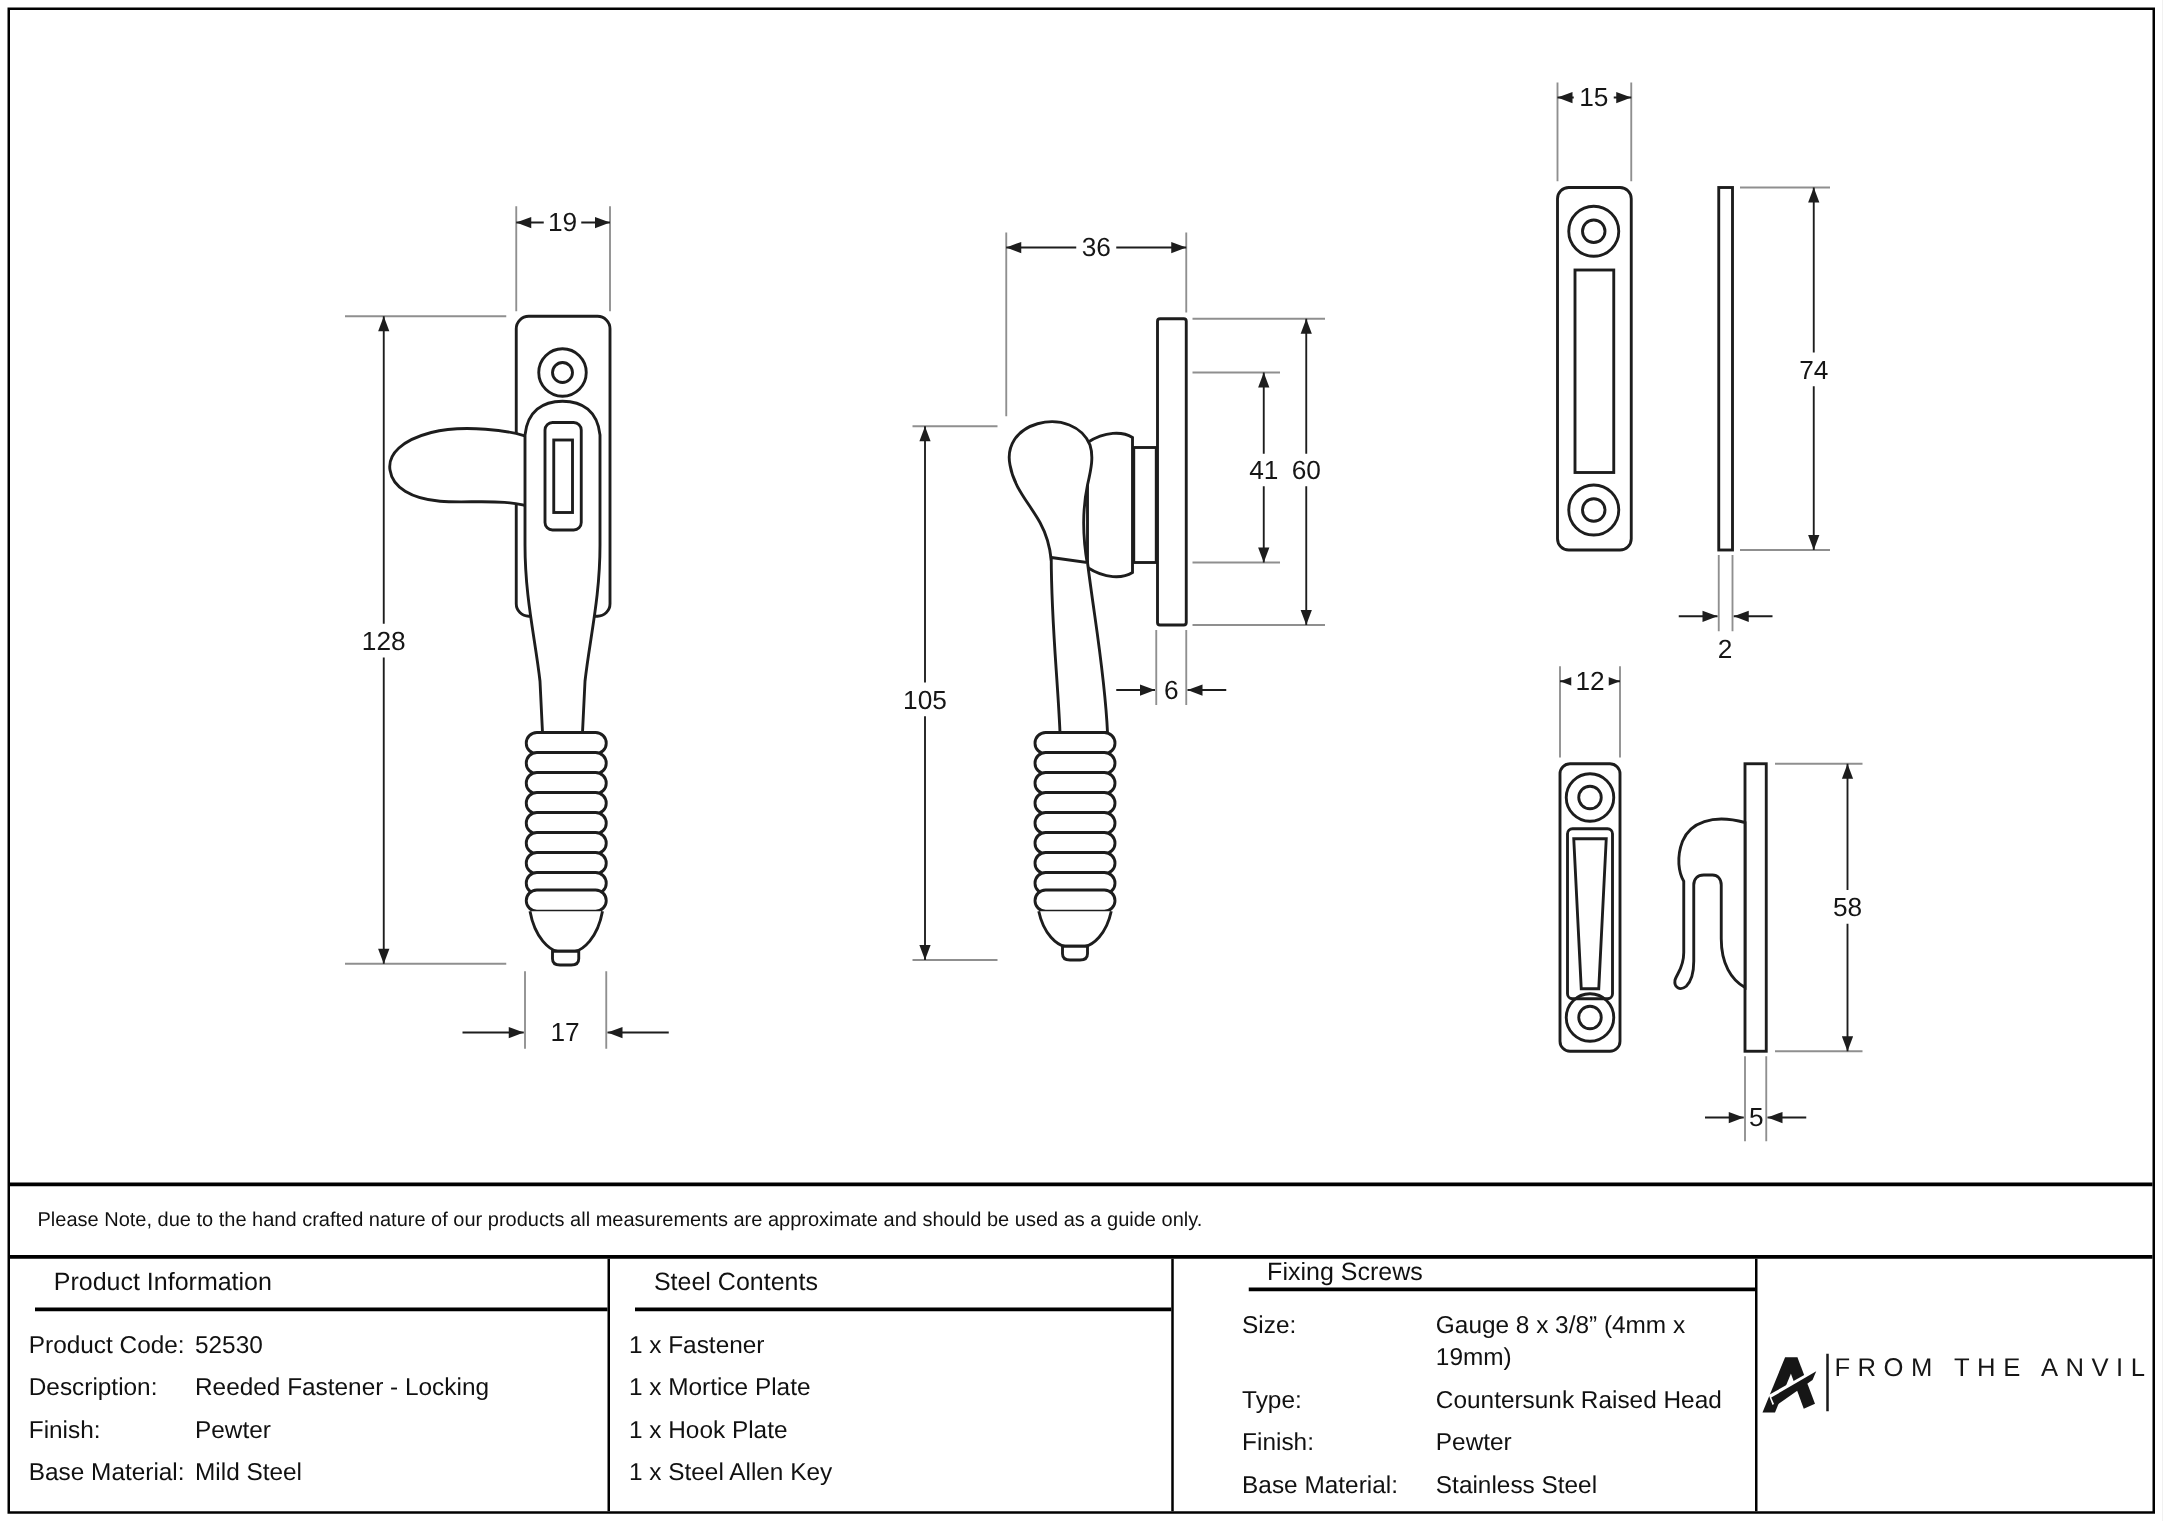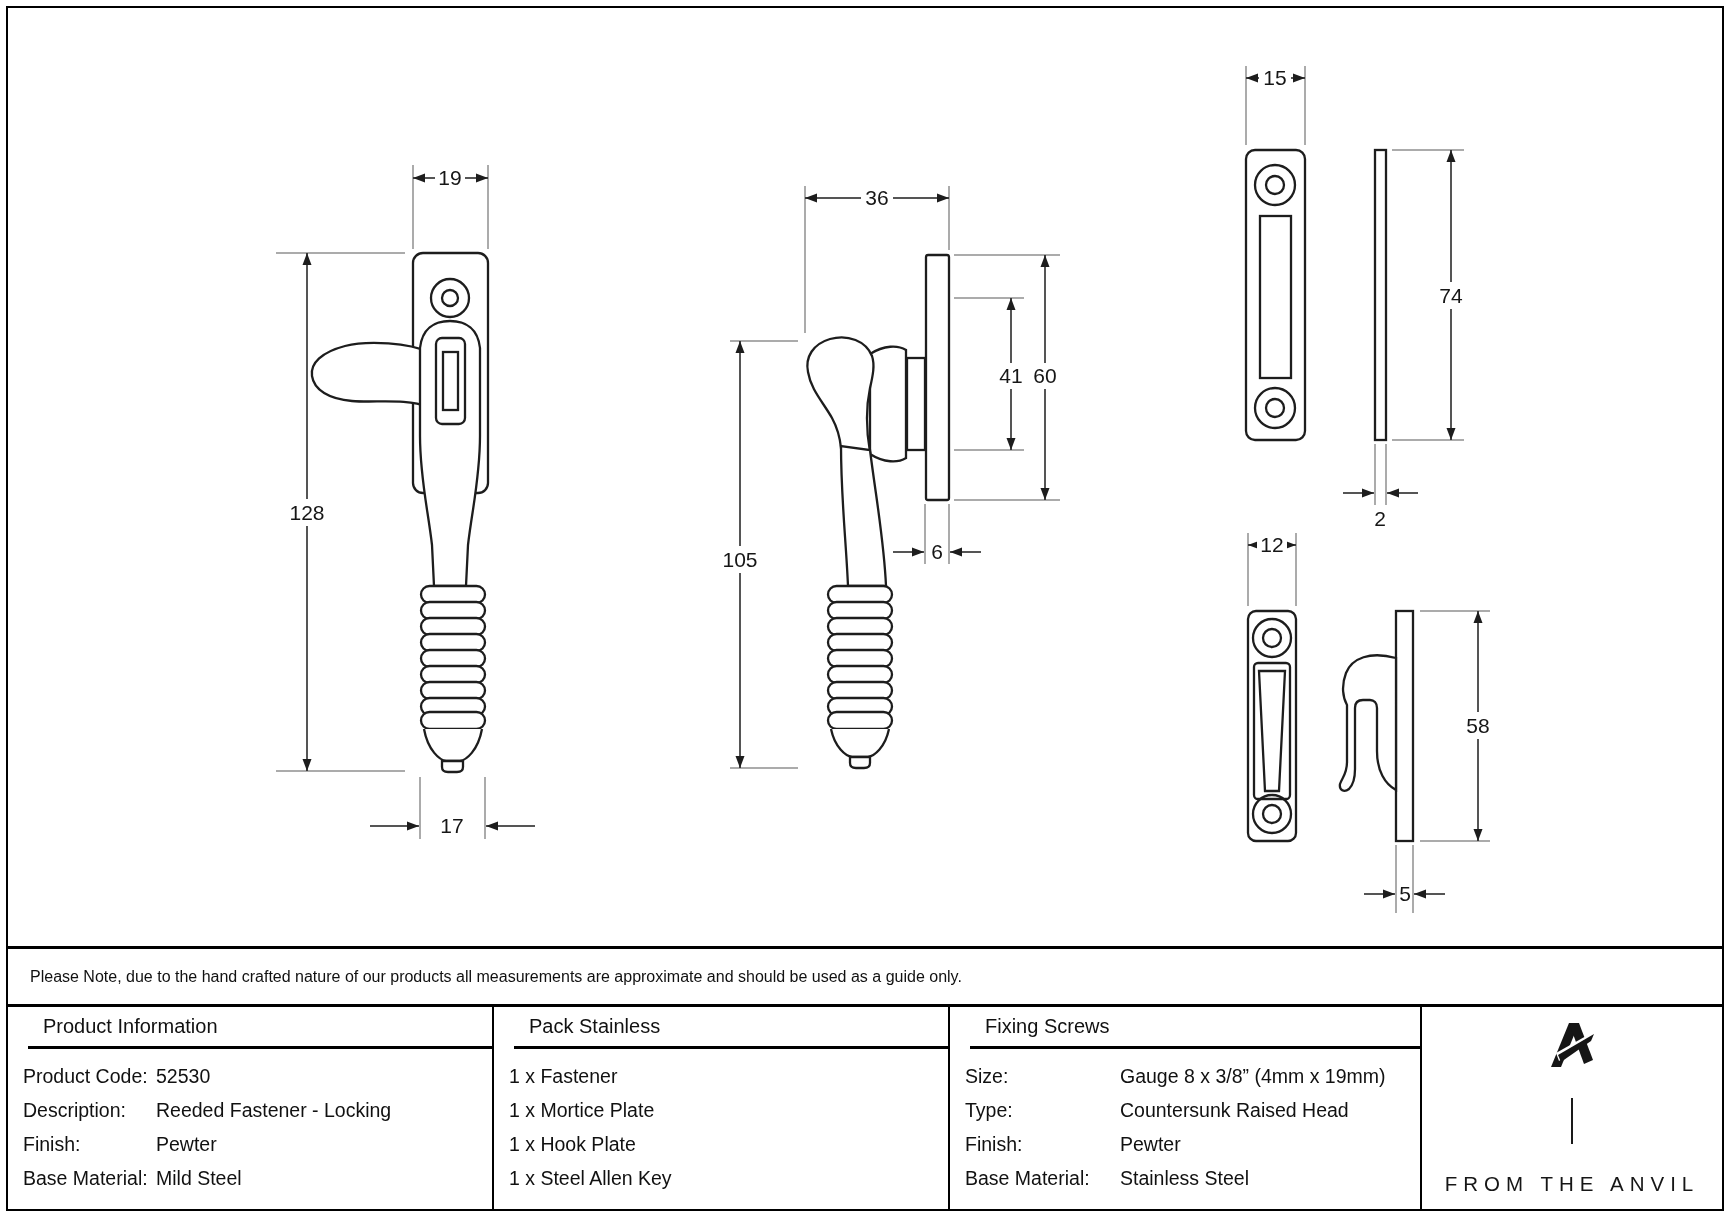--- a/index.html
+++ b/index.html
@@ -7,30 +7,30 @@
         font-family:"Liberation Sans", sans-serif;color:#111;overflow:hidden;}
   .frame{position:absolute;left:6px;top:6px;right:6px;bottom:6px;border:2.5px solid #000;box-sizing:border-box;}
   .drawing-area{position:absolute;left:8px;top:8px;width:1714px;height:938px;}
   .note-row{position:absolute;left:8px;top:946px;width:1714px;height:58px;box-sizing:border-box;
             border-top:3px solid #000;display:flex;align-items:center;padding-left:22px;font-size:16px;}
   .spec-table{position:absolute;left:8px;top:1004px;width:1714px;height:205px;box-sizing:border-box;
               border-top:3px solid #000;display:flex;}
   .col{box-sizing:border-box;display:flex;flex-direction:column;}
   .col-product{width:486px;border-right:2.5px solid #000;}
   .col-pack{width:456px;border-right:2.5px solid #000;}
-  .col-screws{width:472px;border-right:2.5px solid #000;}
+  .col-screws{width:472px;border-right:2.5px solid #000;padding-left:40px;}
   .col-logo{flex:1;display:flex;align-items:center;justify-content:center;}
   .col-header{height:42px;box-sizing:border-box;border-bottom:3px solid #000;display:flex;align-items:center;
               padding-left:15px;font-size:20px;margin-left:20px;}
   .col-body{flex:1;padding:14px 10px 8px 15px;font-size:19.5px;}
   .kv{display:flex;margin-bottom:8px;line-height:26px;}
   .kv .k{flex:0 0 133px;}
   .col-screws .kv .k{flex:0 0 155px;}
   .pack-item{line-height:26px;margin-bottom:8px;}
-  .logo{display:flex;align-items:center;gap:28px;flex-direction:column;}
+  .logo{display:flex;align-items:flex-start;gap:5px;}
   .logo-rule{width:2px;height:46px;background:#1a1a1a;}
   .logo-text{font-size:20.5px;letter-spacing:6px;color:#161616;white-space:nowrap;}
   svg text{font-family:"Liberation Sans", sans-serif;font-size:21px;fill:#161616;}
 </style>
 </head>
 <body>
 
 <div class="page">
   <div class="frame"></div>
 
@@ -231,21 +231,21 @@
           <span class="v">Pewter</span>
         </div>
         <div class="kv">
           <span class="k">Base Material:</span>
           <span class="v">Mild Steel</span>
         </div>
       </div>
     </div>
 
     <div class="col col-pack">
-      <div class="col-header">Pack Stainless</div>
+      <div class="col-header">Steel Contents</div>
       <div class="col-body">
         <div class="pack-item">1 x Fastener</div>
         <div class="pack-item">1 x Mortice Plate</div>
         <div class="pack-item">1 x Hook Plate</div>
         <div class="pack-item">1 x Steel Allen Key</div>
       </div>
     </div>
 
     <div class="col col-screws">
       <div class="col-header">Fixing Screws</div>

